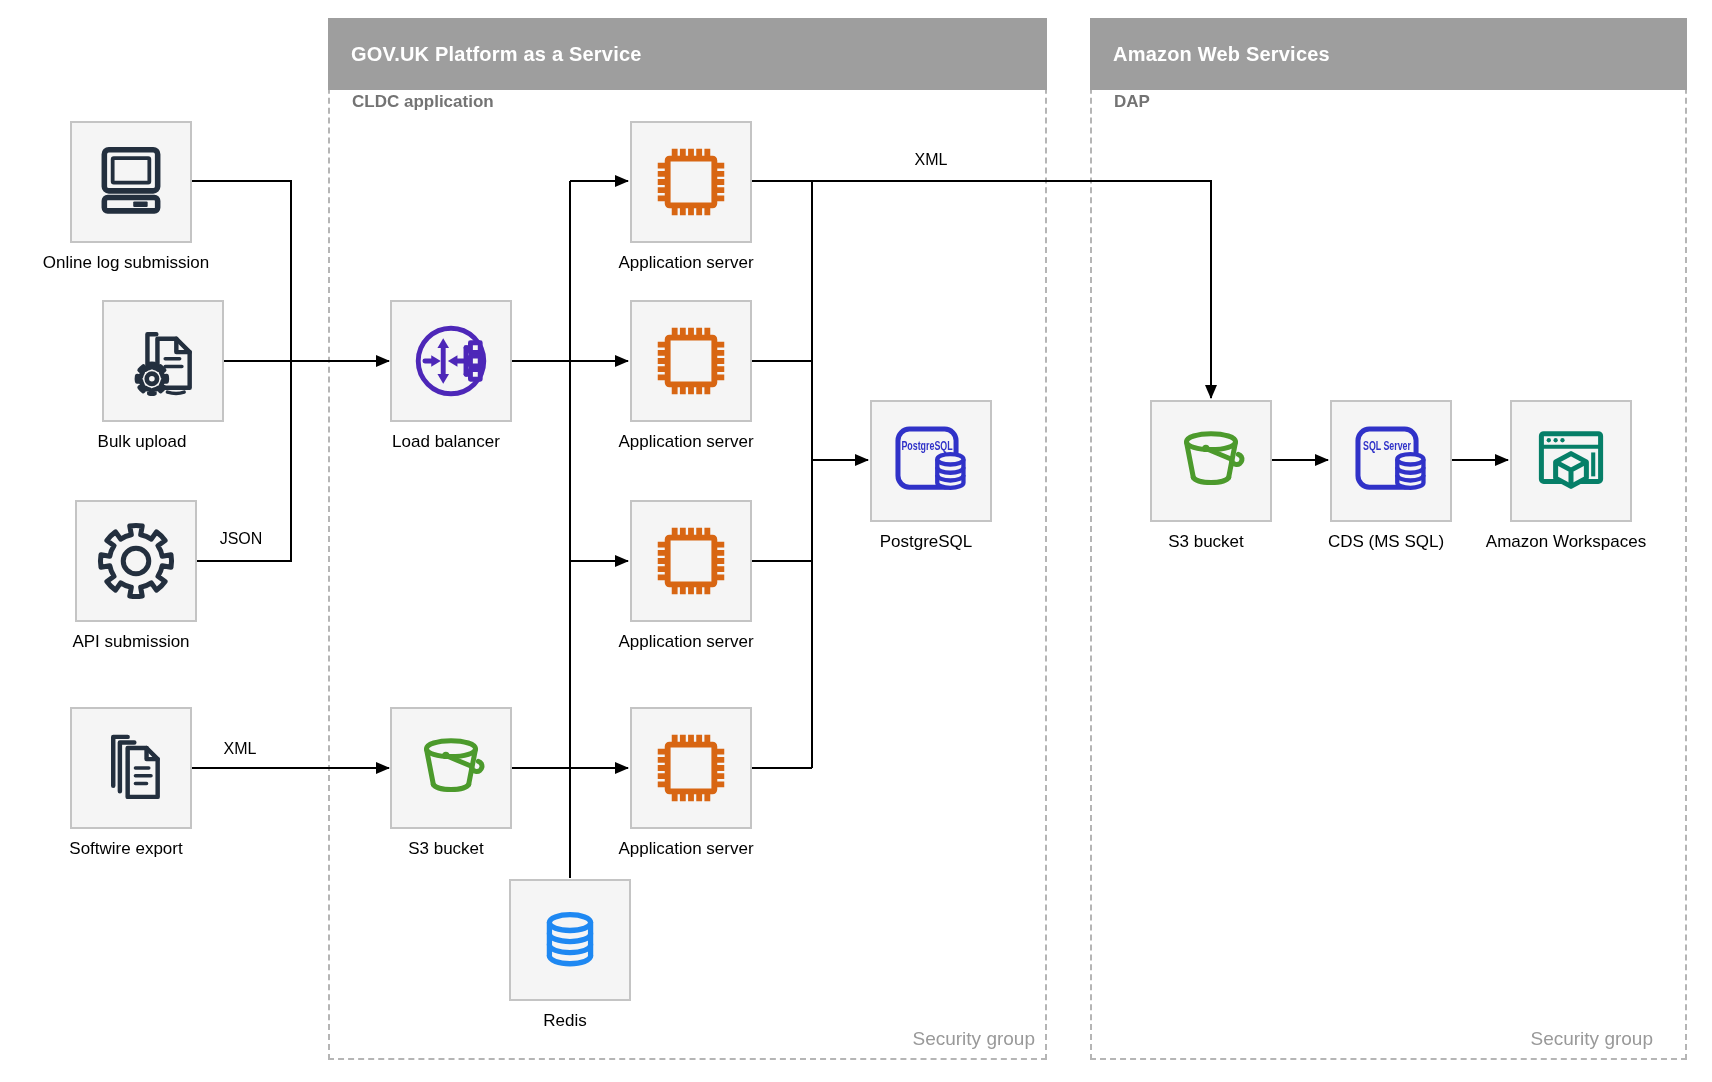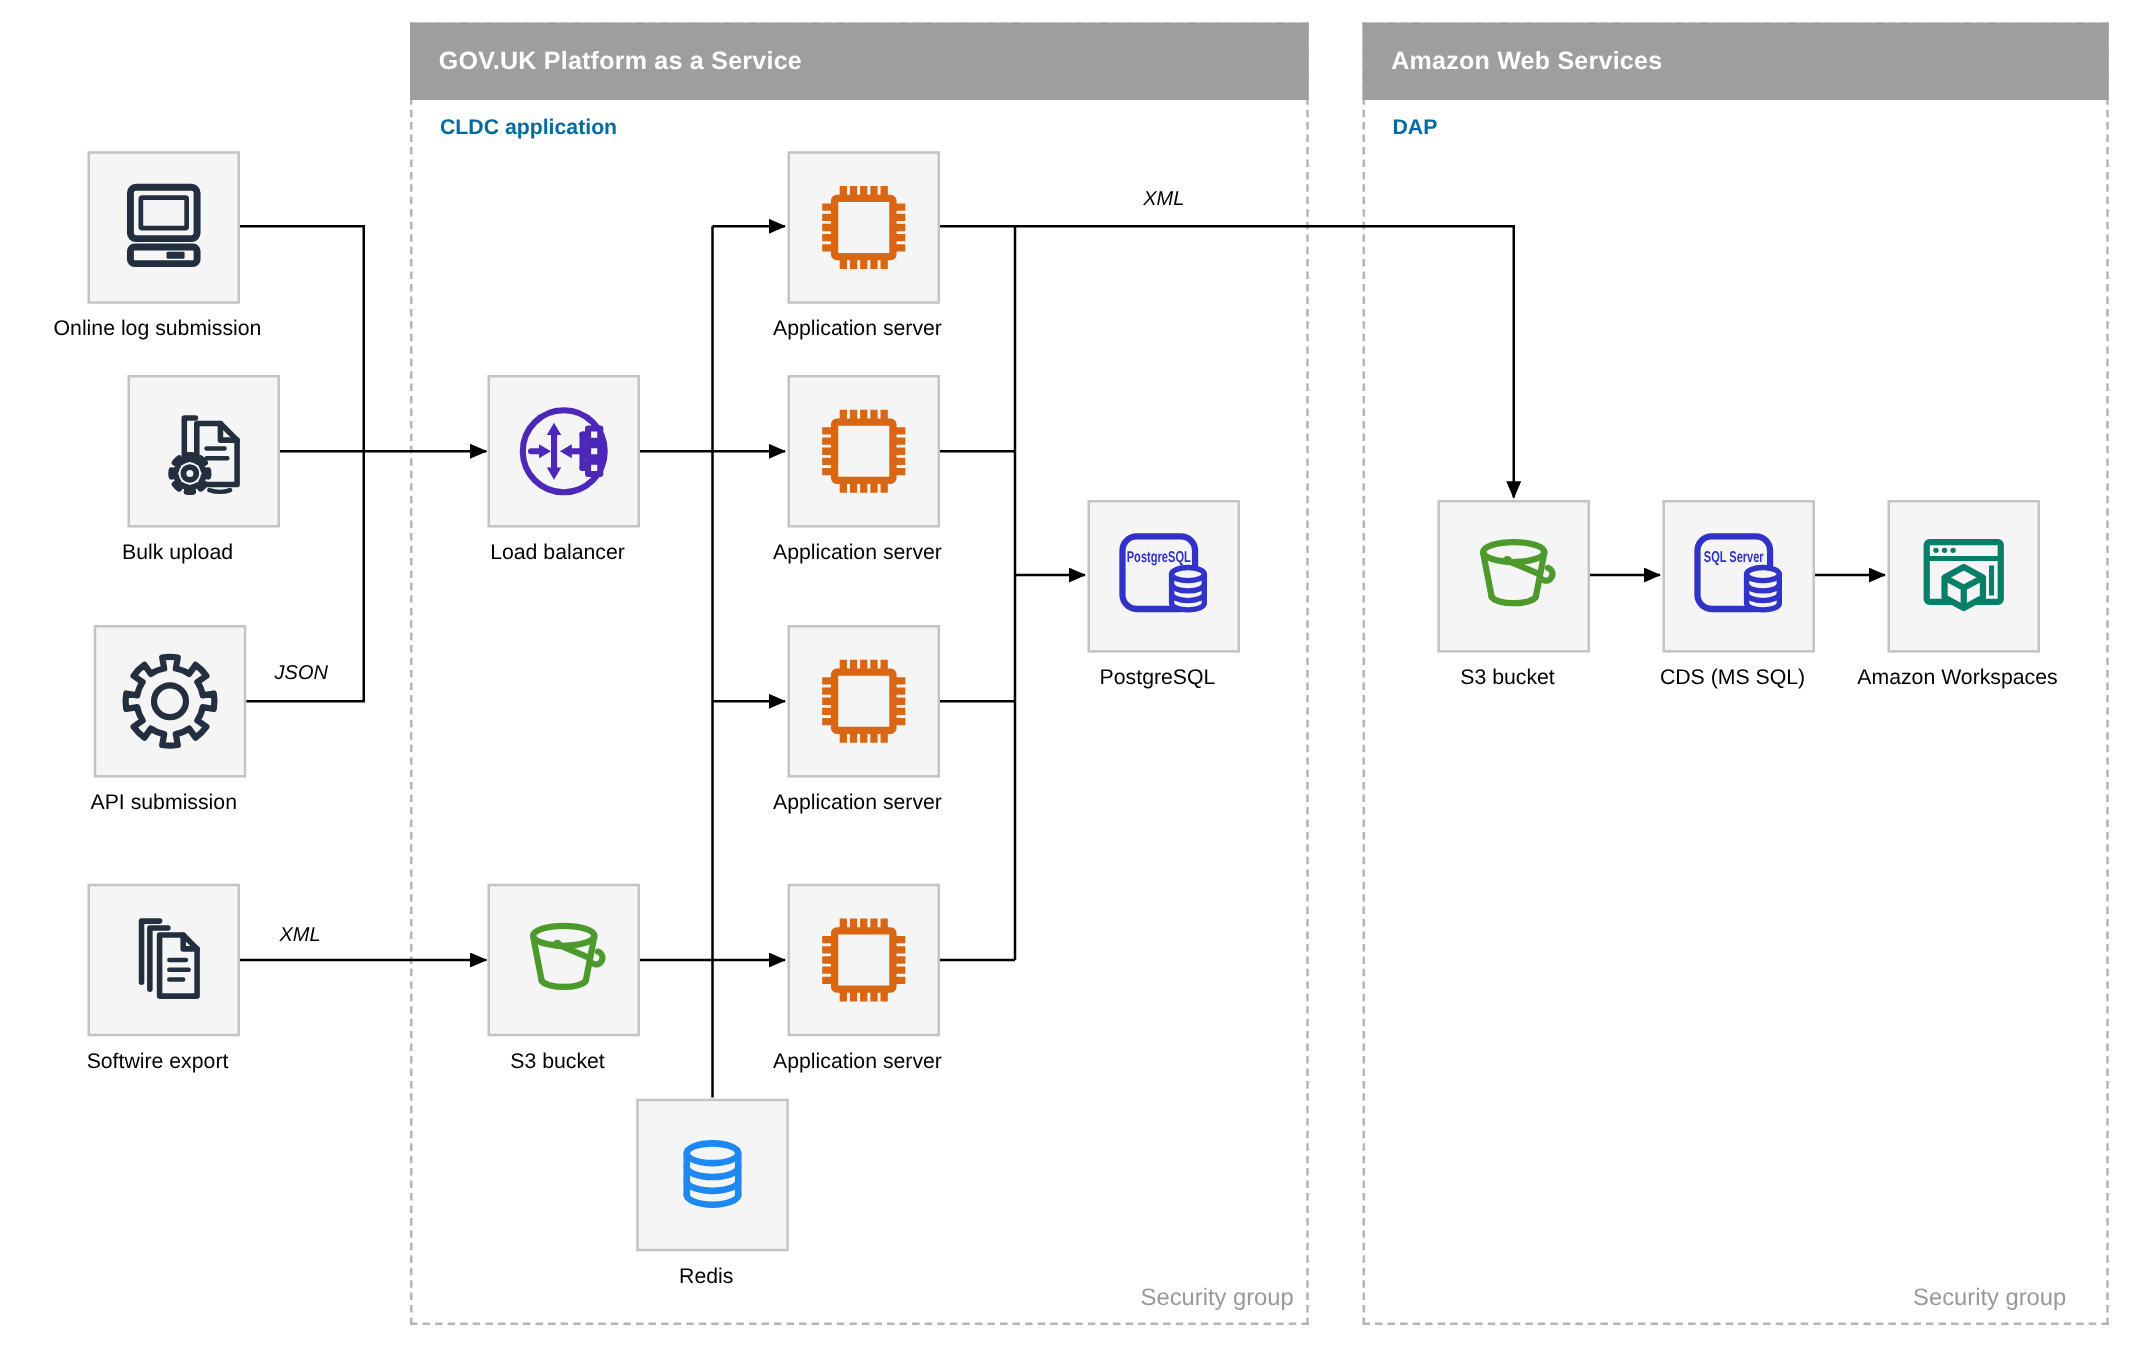--- a/index.html
+++ b/index.html
@@ -3,42 +3,42 @@
 <meta charset="utf-8">
 <style>
   html,body{margin:0;padding:0;background:#ffffff;}
   .canvas{
     position:relative;width:1712px;height:1082px;background:#ffffff;
     font-family:"Liberation Sans",sans-serif;overflow:hidden;
   }
   
   .region{position:absolute;border:2px dashed #b5b5b5;box-sizing:border-box;background:transparent;z-index:0;}
   .region-header{
-    position:absolute;top:-2px;left:-2px;right:-2px;height:62px;background:#9e9e9e;
+    position:absolute;top:-2px;left:-2px;right:-2px;height:72px;background:#9e9e9e;
     color:#ffffff;font-size:20px;font-weight:bold;display:flex;align-items:center;
     padding-left:23px;letter-spacing:.2px;
   }
-  .region-sub{position:absolute;top:72px;left:22px;font-size:17px;font-weight:bold;color:#0369a1;}
+  .region-sub{position:absolute;top:72px;left:22px;font-size:17px;font-weight:bold;color:#737373;}
   .region-sec{position:absolute;bottom:8px;font-size:19px;color:#999999;}
   
   svg.edges{position:absolute;top:0;left:0;z-index:1;}
   .edge{stroke:#000000;stroke-width:2;fill:none;}
   
   .node-group{position:absolute;width:112px;z-index:2;}
   .node{
     width:122px;height:122px;background:#f5f5f5;border:2px solid #c4c4c4;
     box-sizing:border-box;display:flex;align-items:center;justify-content:center;
   }
   .node-label{
     position:absolute;top:132px;left:50%;transform:translateX(-50%);
     font-size:17px;color:#000000;white-space:nowrap;text-align:center;
   }
   .edge-label{
     position:absolute;z-index:2;font-size:16px;color:#000000;
-    transform:translateX(-50%);white-space:nowrap;font-style:italic;
+    transform:translateX(-50%);white-space:nowrap;
   }
   .icon{display:block;}
 </style>
 </head>
 <body>
 
 <div class="canvas">
 
   <div class="region" style="left:328px;top:18px;width:719px;height:1042px;">
     <div class="region-header">

